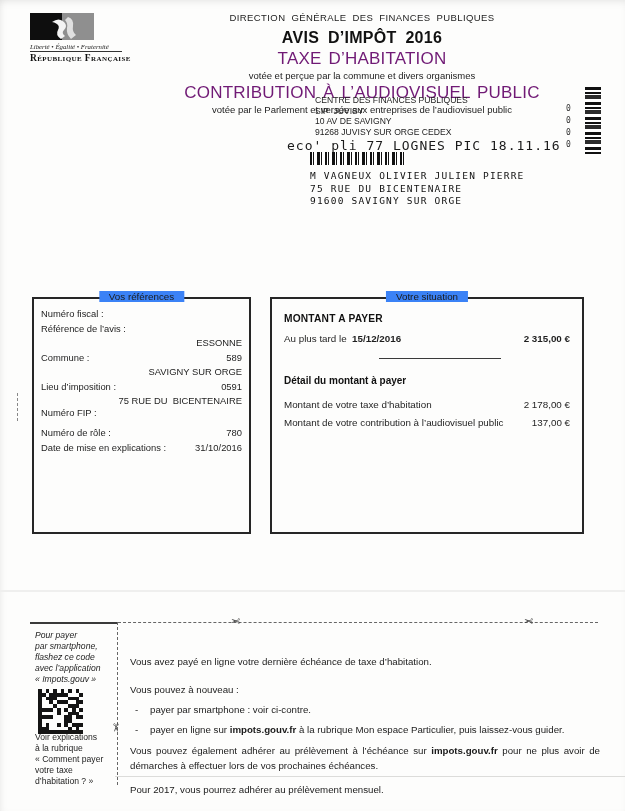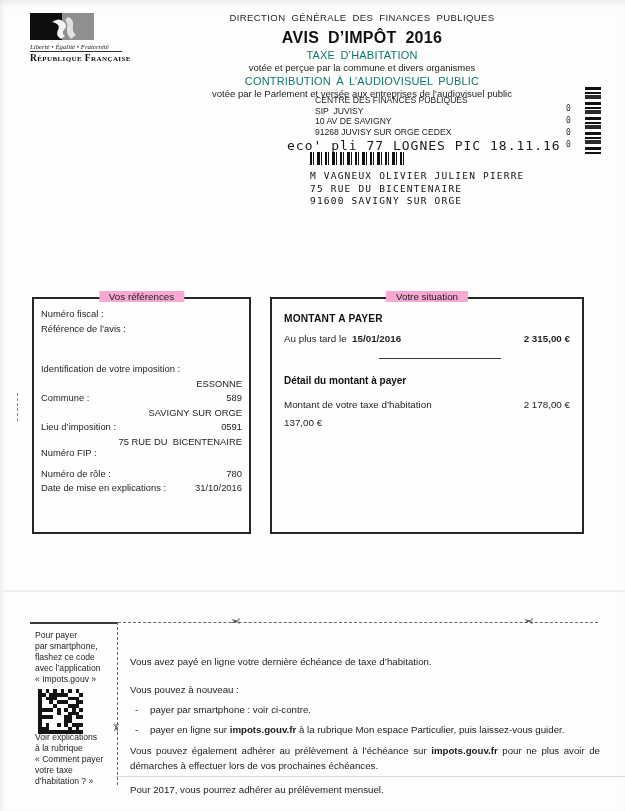--- a/index.html
+++ b/index.html
@@ -14,36 +14,36 @@
 
   
   .logo-block{left:30px;top:13px;width:92px;}
   .logo-flag{display:block;}
   .logo-motto{font-family:"Liberation Serif",serif;font-style:italic;font-size:6.8px;margin-top:3px;white-space:nowrap;color:#222;}
   .logo-country{font-family:"Liberation Serif",serif;font-variant:small-caps;font-weight:bold;font-size:9.5px;letter-spacing:.4px;white-space:nowrap;border-top:1px solid #333;margin-top:1px;padding-top:1px;color:#111;}
 
   .head-text{left:122px;top:12px;width:480px;text-align:center;}
   .agency-line{font-size:9.5px;letter-spacing:.4px;word-spacing:3px;color:#222;}
   .doc-title{font-size:16px;font-weight:bold;word-spacing:4px;margin-top:6px;letter-spacing:.3px;color:#111;}
-  .tax-title{font-size:11px;word-spacing:2px;margin-top:2px;letter-spacing:.2px;color:#0f766e;}
+  .tax-title{font-size:17px;word-spacing:2px;margin-top:2px;letter-spacing:.2px;color:#701a75;}
   .tax-sub{font-size:9.5px;margin-top:1px;color:#222;}
 
   
   .sender{left:315px;top:95px;font-size:8.6px;line-height:10.5px;color:#222;}
   .postmark{left:287px;top:138px;font-family:"DejaVu Sans Mono",monospace;font-size:13px;letter-spacing:1px;color:#1a1a1a;}
   .barcode-h{left:310px;top:152px;width:96px;height:13px;
     background:repeating-linear-gradient(90deg,#111 0 2px,#fff 2px 3px,#111 3px 4px,#fff 4px 7px,#111 7px 10px,#fff 10px 11px,#111 11px 12px,#fff 12px 15px);}
   .recipient{left:310px;top:170px;font-family:"DejaVu Sans Mono",monospace;font-size:9.5px;line-height:12.5px;letter-spacing:1.2px;color:#111;}
   .barcode-v{left:585px;top:87px;width:16px;height:68px;
     background:repeating-linear-gradient(180deg,#111 0 3px,#fff 3px 5px,#111 5px 7px,#fff 7px 8px,#2b2b2b 8px 12px,#fff 12px 15px);}
   .mail-code{left:564px;top:104px;writing-mode:vertical-rl;text-orientation:upright;font-family:"DejaVu Sans Mono",monospace;font-size:8px;letter-spacing:3px;color:#333;}
 
   
   .box{border:2px solid #262626;background:#fdfdfc;}
-  .box-title{position:absolute;top:-8px;left:50%;transform:translateX(-50%);background:#f9a8d4;padding:0 10px;font-size:9.8px;white-space:nowrap;color:#1a1a1a;}
+  .box-title{position:absolute;top:-8px;left:50%;transform:translateX(-50%);background:#3b82f6;padding:0 10px;font-size:9.8px;white-space:nowrap;color:#1a1a1a;}
   .refbox{left:32px;top:297px;width:215px;height:233px;}
   .refbox-inner{padding:8px 7px 0 7px;font-size:9.4px;}
   .row{display:flex;justify-content:space-between;line-height:14.5px;}
   .row .lab{white-space:pre;}
   .row .val{white-space:pre;text-align:right;flex:1;}
   .gap-big{margin-top:26px;}
   .gap-tight{margin-top:-3px;}
   .gap-small{margin-top:6px;}
 
   .sitbox{left:270px;top:297px;width:310px;height:233px;}
@@ -64,21 +64,21 @@
   .cut-solid{left:30px;top:622px;width:88px;border-top:2px solid #3a3a3a;}
   .cut-dash-h{left:118px;top:622px;width:480px;border-top:1px dashed #666;}
   .cut-dash-v{left:117px;top:622px;height:163px;border-left:1px dashed #666;}
   .scissors{font-size:11px;color:#333;line-height:11px;}
   .scissors-h1{left:231px;top:616px;transform:scaleX(-1);}
   .scissors-h2{left:524px;top:616px;transform:scaleX(-1);}
   .scissors-v{left:111px;top:722px;transform:rotate(90deg);}
   .bottom-faint{left:115px;top:776px;width:510px;border-top:1px solid #dcdcda;}
 
   
-  .pay-note{left:35px;top:630px;width:88px;font-size:8.6px;line-height:11px;color:#1d1d1d;}
+  .pay-note{left:35px;top:630px;width:88px;font-size:8.6px;line-height:11px;color:#1d1d1d;font-style:italic;}
   .qr{left:38px;top:689px;width:45px;height:45px;display:grid;grid-template-rows:repeat(12,1fr);grid-template-columns:repeat(12,1fr);}
   .qr i{background:#141414;display:block;}
   .see-note{left:35px;top:732px;width:92px;font-size:8.6px;line-height:11px;color:#1d1d1d;}
 
   
   .bottom-text{left:130px;top:648px;width:470px;font-size:9.7px;color:#1b1b1b;}
   .bottom-text .p1{margin-top:8px;}
   .bottom-text .p2{margin-top:17px;}
   .bullet{display:flex;margin-top:9px;}
   .bullet .dash{width:15px;padding-left:5px;}
@@ -133,24 +133,20 @@
     <span class="box-title">Vos références</span>
     <div class="refbox-inner">
       <div class="row">
           <span class="lab">Numéro fiscal :</span>
           <span class="val"></span>
         </div>
       <div class="row">
           <span class="lab">Référence de l’avis :</span>
           <span class="val"></span>
         </div>
-      <div class="row gap-big">
-          <span class="lab">Identification de votre imposition :</span>
-          <span class="val"></span>
-        </div>
       <div class="row">
           <span class="lab"></span>
           <span class="val">ESSONNE</span>
         </div>
       <div class="row">
           <span class="lab">Commune :</span>
           <span class="val">589</span>
         </div>
       <div class="row">
           <span class="lab"></span>
@@ -179,31 +175,32 @@
     </div>
   </div>
 
   <div class="abs fold-mark"></div>
 
   <div class="abs box sitbox">
     <span class="box-title">Votre situation</span>
     <div class="sitbox-inner">
       <div class="sit-header">MONTANT A PAYER</div>
       <div class="due-row">
-        <span><span class="pre">Au plus tard le  </span><span class="b">15/01/2016</span></span>
+        <span><span class="pre">Au plus tard le  </span><span class="b">15/12/2016</span></span>
         <span class="b">2 315,00 €</span>
       </div>
       <div class="pay-line"></div>
       <div class="detail-header">Détail du montant à payer</div>
       <div class="detail-rows">
         <div class="detail-row">
           <span>Montant de votre taxe d’habitation</span>
           <span>2 178,00 €</span>
         </div>
         <div class="detail-row">
+          <span>Montant de votre contribution à l’audiovisuel public</span>
           <span>137,00 €</span>
         </div>
       </div>
     </div>
   </div>
 
   <div class="abs faint-line"></div>
   <div class="abs cut-solid"></div>
   <div class="abs cut-dash-h"></div>
   <div class="abs cut-dash-v"></div>

